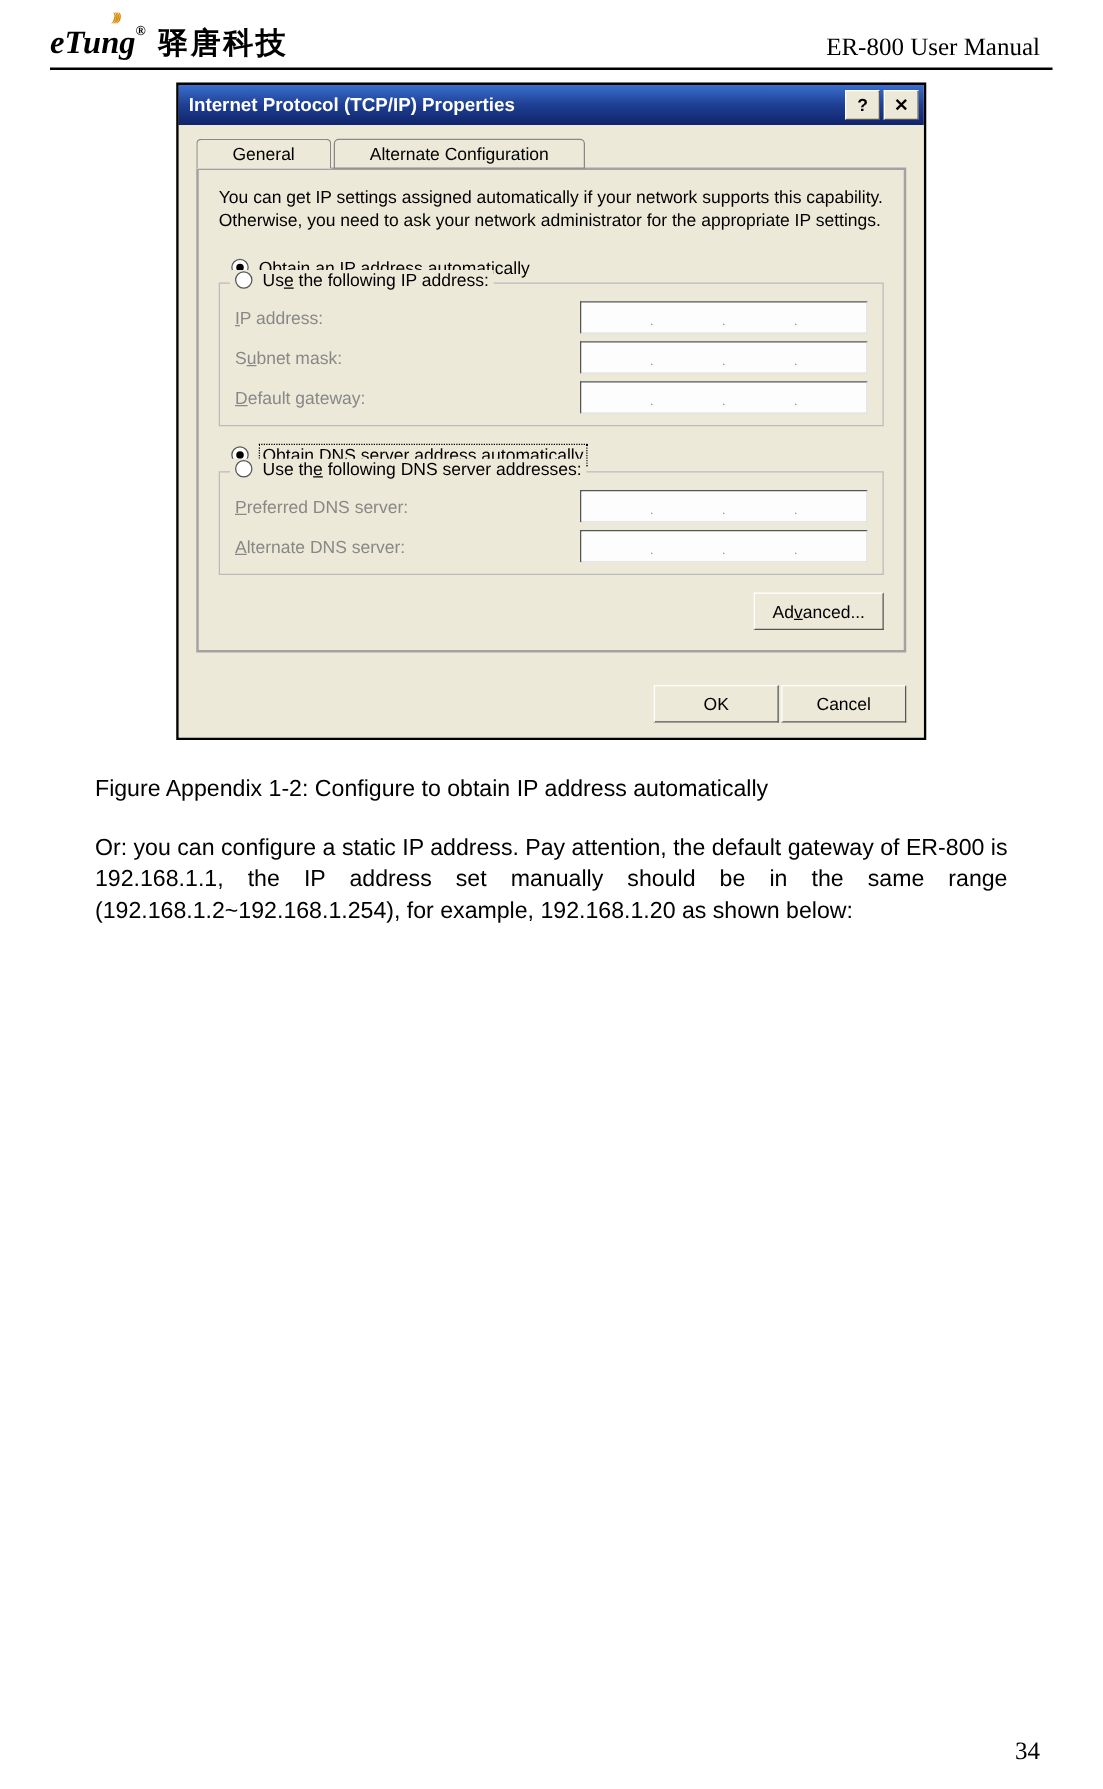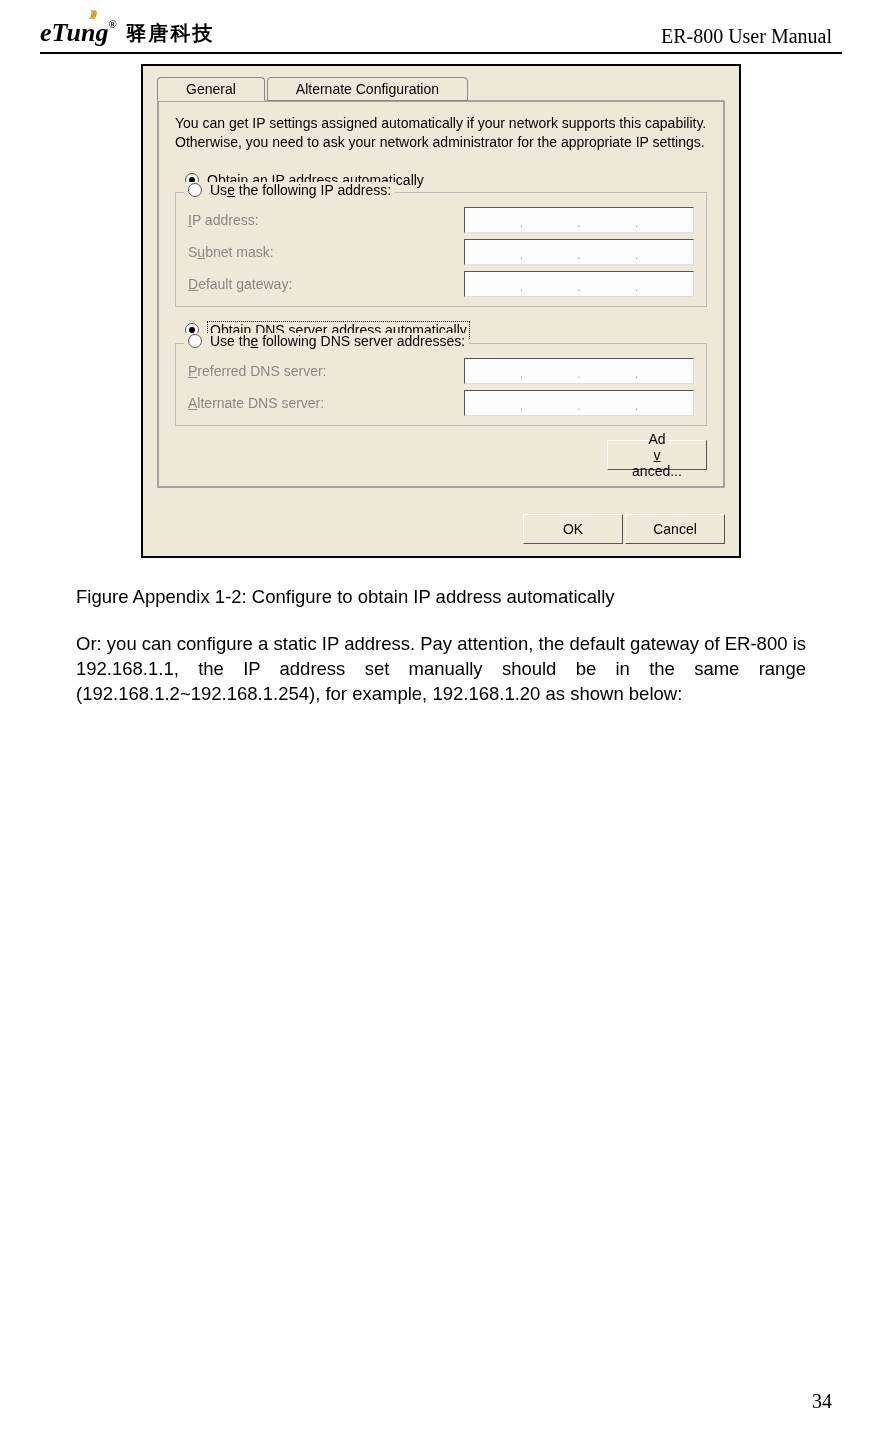--- a/index.html
+++ b/index.html
@@ -35,21 +35,21 @@
     font-style: normal;
   }
   .logo-sig {
     position:absolute;
     top:-10px; left:50px;
     font-size:10px;
     color:#d68b00;
     letter-spacing:-2px;
   }
   .logo-cn {
-    font-size: 20px;
+    font-size: 24px;
     font-weight: bold;
     letter-spacing: 2px;
     color:#000;
   }
   .doc-title {
     font-family: "Times New Roman", serif;
     font-size: 20px;
     color: #000;
   }
   .hr {
@@ -190,21 +190,21 @@
   .btnrow-right{
     display:flex;justify-content:flex-end;margin-top:4px;
   }
   .winbtn{
     min-width:100px;height:30px;
     background:#ece9d8;
     border:1px solid #555;
     border-top-color:#fff;border-left-color:#fff;
     font-size:14px;
     padding:0 14px;
-    display:inline-flex;align-items:center;justify-content:center;flex-direction:column;
+    display:inline-flex;align-items:center;justify-content:center;
   }
   .dialog-footer{
     display:flex;justify-content:flex-end;gap:2px;
     padding:12px 14px;
     background:#ece9d8;
   }
   .caption{
     font-family: Verdana, sans-serif;
     font-size:18.5px;
     margin:28px 0 24px 0;
@@ -234,20 +234,31 @@
     </span>
     <span class="logo-cn">驿唐科技</span>
   </div>
   <div class="doc-title">ER-800 User Manual</div>
 </div>
 <div class="hr"></div>
 
 <div class="content">
 
   <div class="dialog">
+    <div class="titlebar">
+      <span>Internet Protocol (TCP/IP) Properties</span>
+      <div class="tbtns">
+        <div class="tbtn">
+            <span>?</span>
+          </div>
+        <div class="tbtn">
+            <span>✕</span>
+          </div>
+      </div>
+    </div>
 
     <div class="dialog-body">
       <div class="tabs">
         <div class="tab active">General</div>
         <div class="tab">Alternate Configuration</div>
       </div>
       <div class="tabpanel">
         <div class="intro">You can get IP settings assigned automatically if your network supports this capability. Otherwise, you need to ask your network administrator for the appropriate IP settings.</div>
 
         <div class="radio-row">

